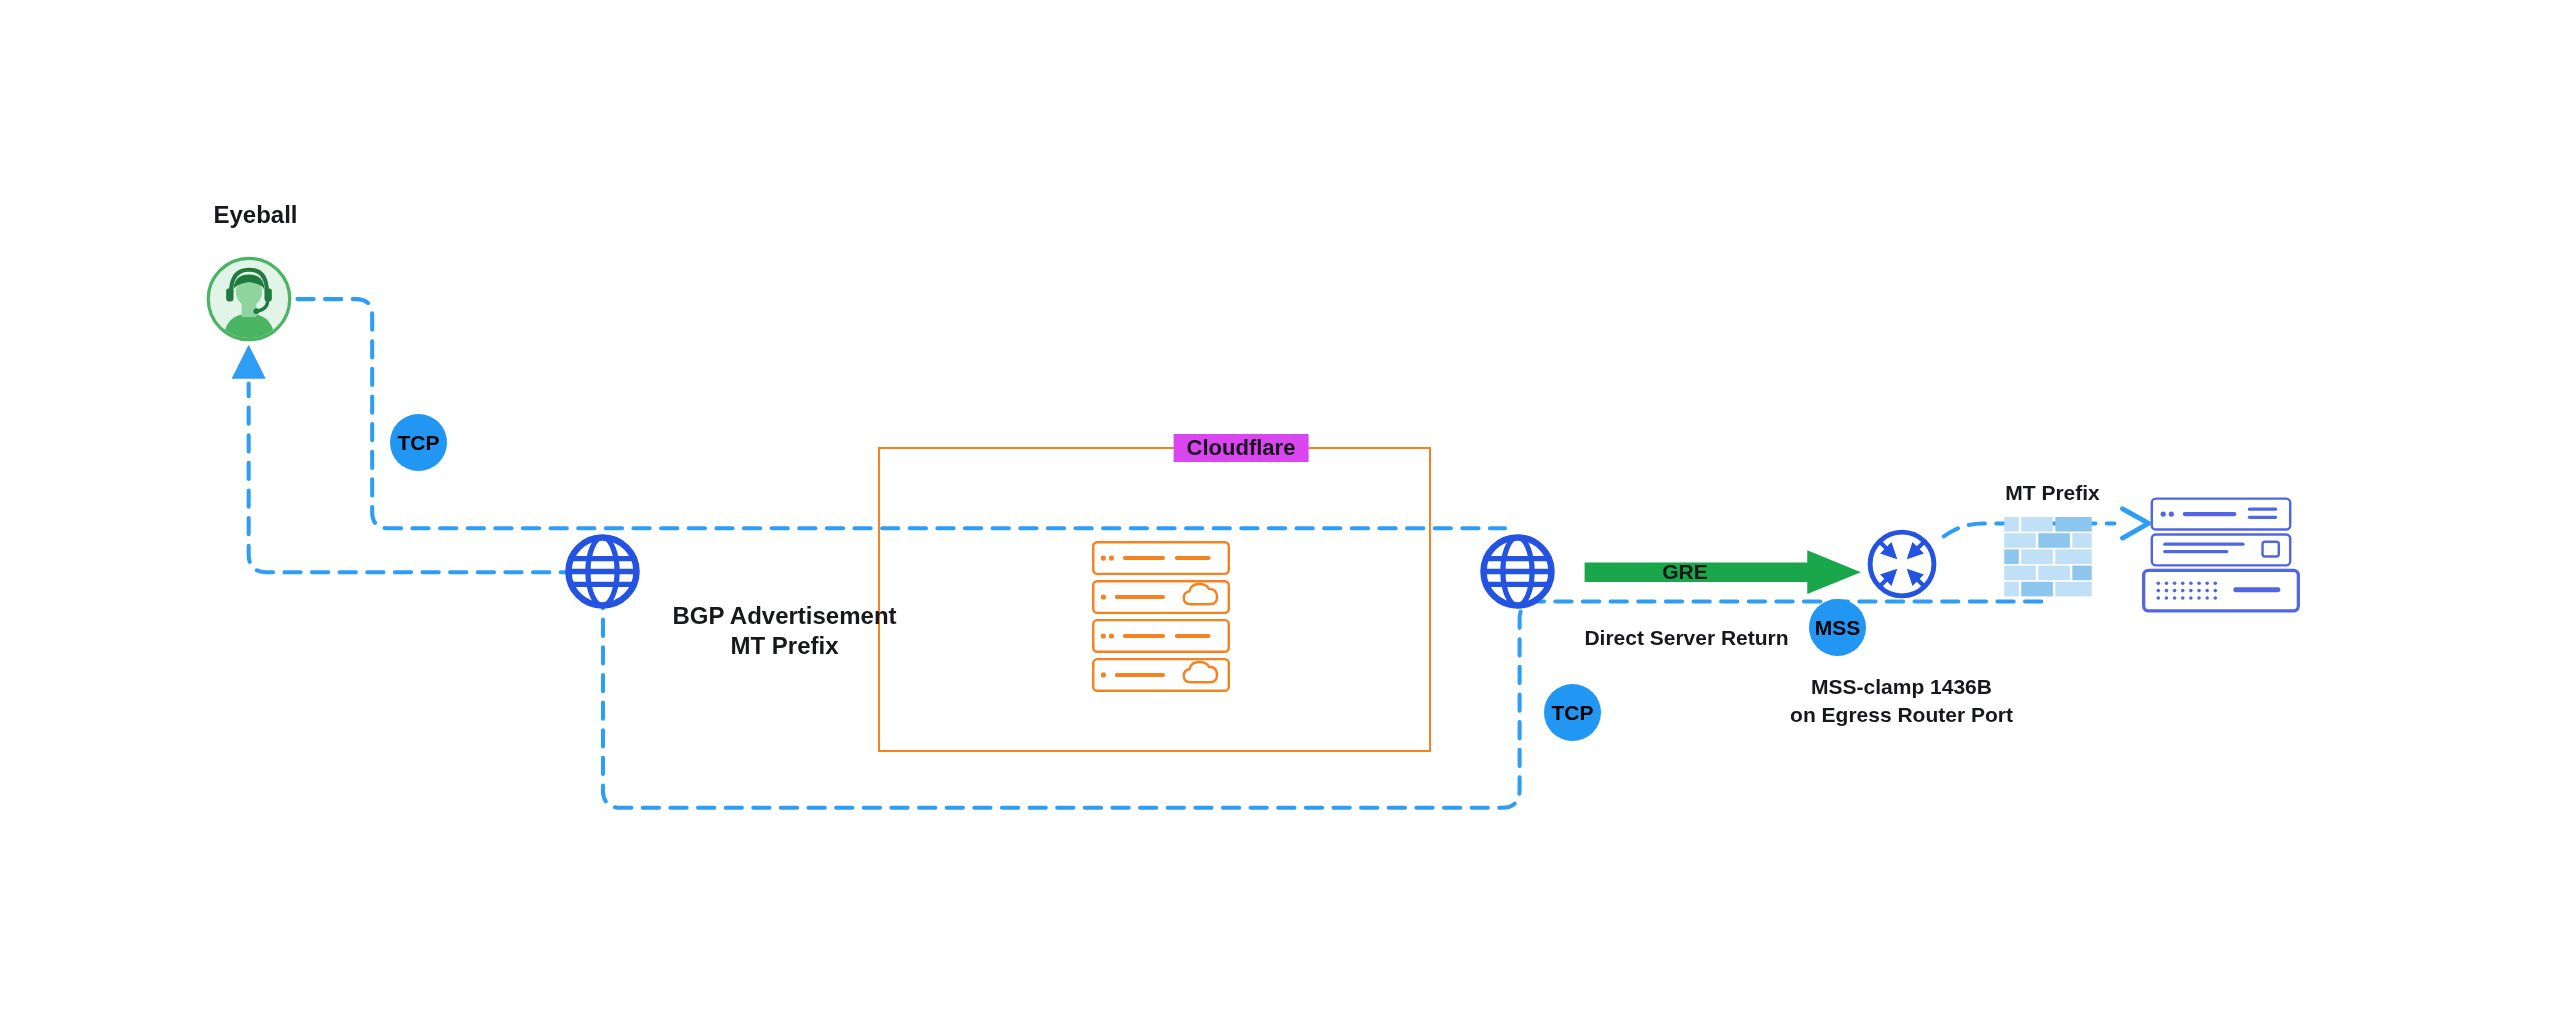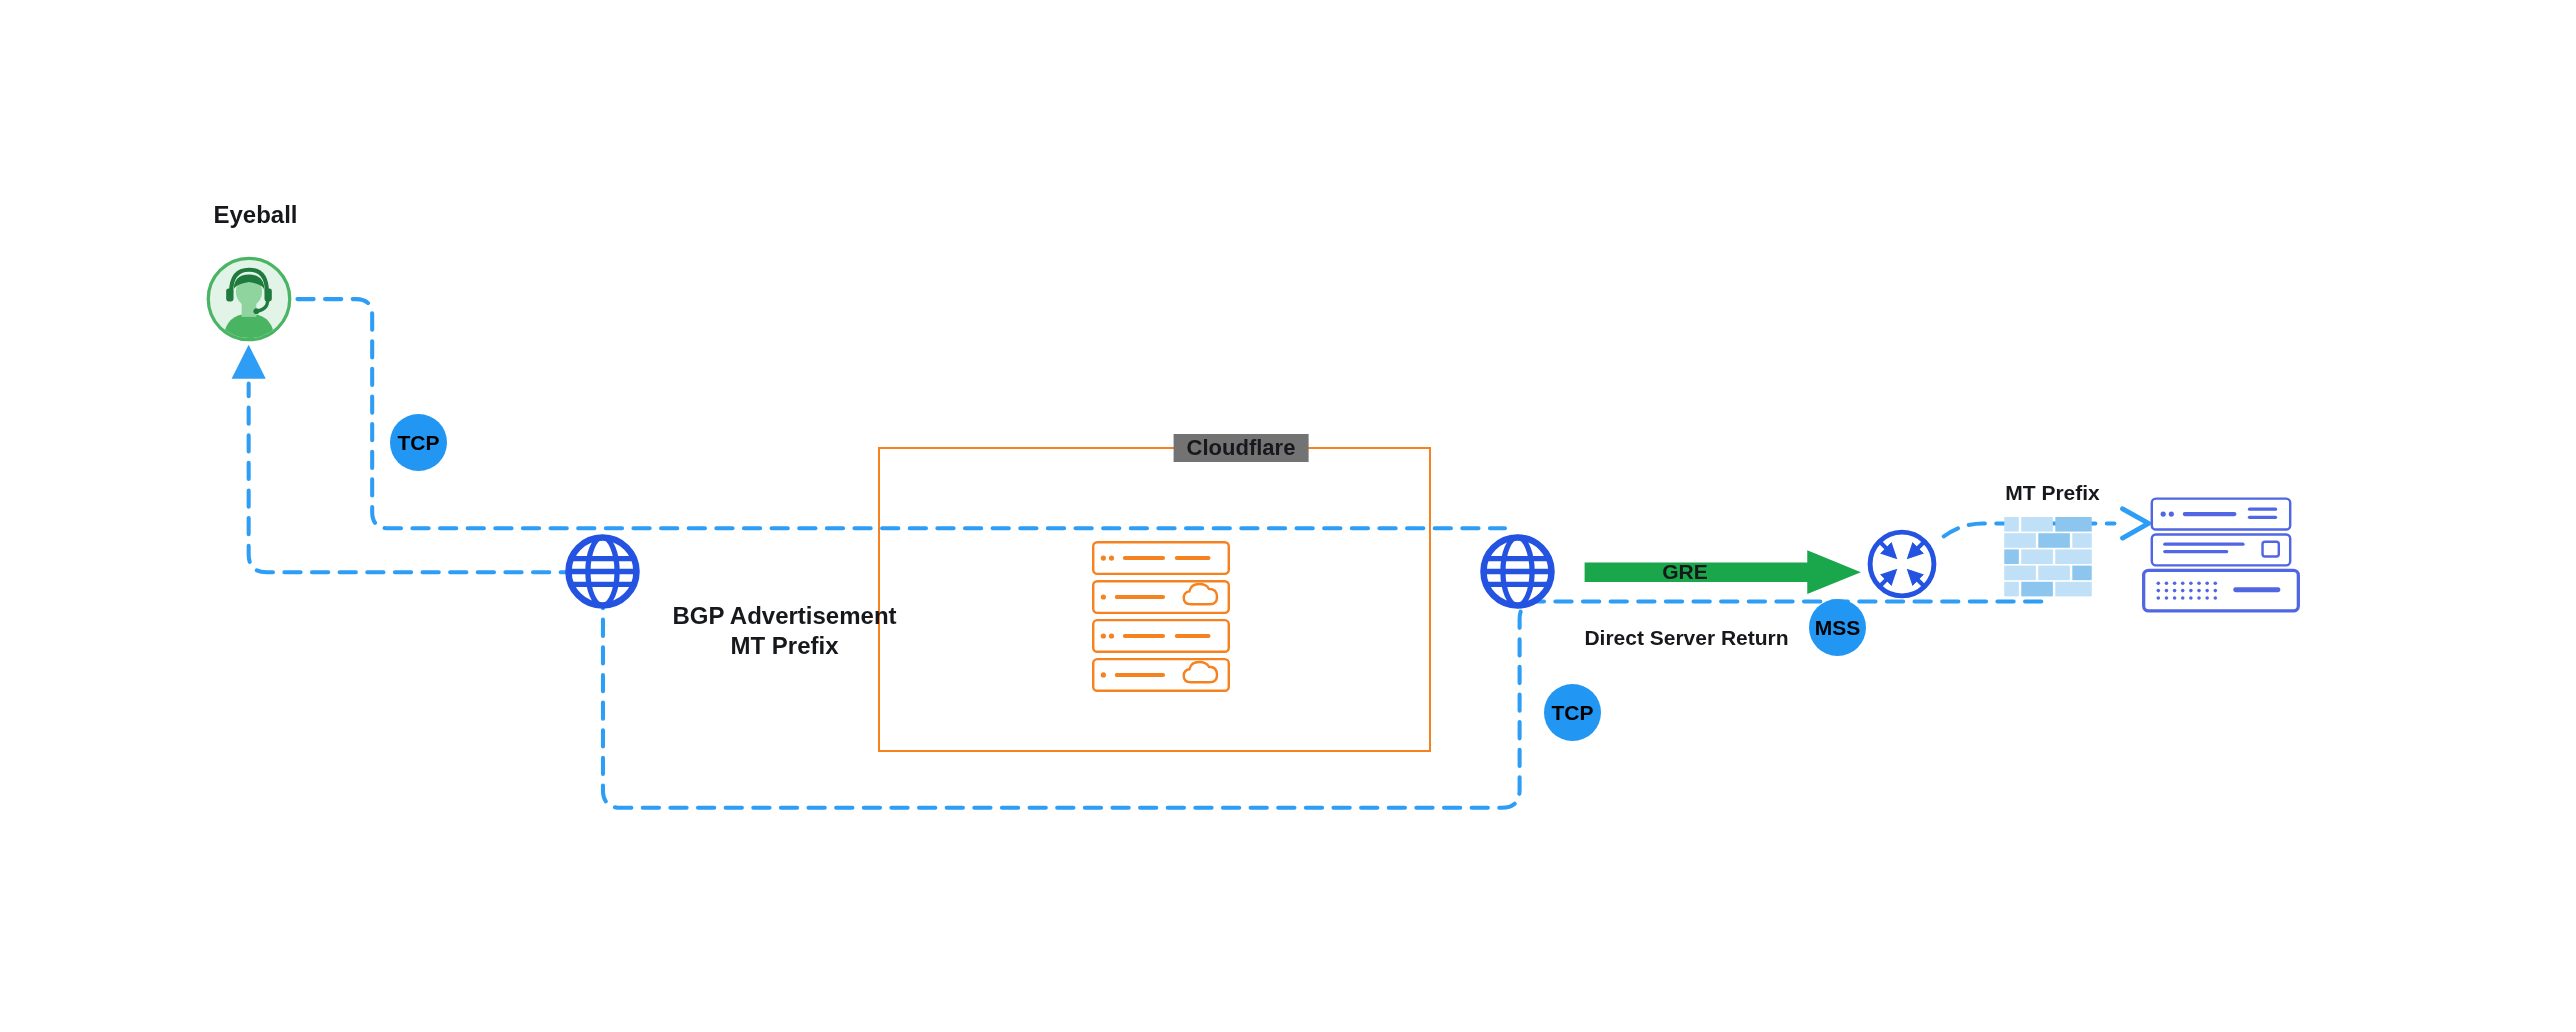--- a/index.html
+++ b/index.html
@@ -12,21 +12,21 @@
   .canvas{position:relative;width:2576px;height:1033px;background:#fff;overflow:hidden;
           font-family:"Liberation Sans",sans-serif;color:var(--c-text);}
   .abs{position:absolute;}
   .lbl{position:absolute;font-weight:700;color:var(--c-text);text-align:center;font-size:24px;line-height:29px;}
   .lbl-sm{font-size:21px;line-height:28.4px;}
   .badge{position:absolute;width:57px;height:57px;border-radius:50%;background:var(--c-badge);
          color:#000000;display:flex;align-items:center;justify-content:center;font-weight:700;font-size:21px;}
   .box{position:absolute;border:2.4px solid;background:transparent;}
   .box-orange{border-color:var(--c-orange);}
   .box-blue{border-color:var(--c-customer);}
-  .box-label{position:absolute;top:-15.4px;left:361px;transform:translateX(-50%);background:#737373;
+  .box-label{position:absolute;top:-15.4px;left:361px;transform:translateX(-50%);background:#d946ef;
              padding:0 13px;font-weight:700;font-size:22px;line-height:28px;white-space:nowrap;color:var(--c-text);}
   
   .dash{fill:none;stroke:var(--c-dash);stroke-width:5;stroke-dasharray:20 14;stroke-linecap:round;}
   .chev{fill:none;stroke:var(--c-dash);stroke-width:6;stroke-linecap:round;stroke-linejoin:round;}
   .fl-dash{fill:var(--c-dash);}
   .fl-green{fill:var(--c-green);}
   .globe-bg{fill:#fff;stroke:var(--c-globe);stroke-width:8;}
   .globe-bg2{fill:#fff;stroke:var(--c-globe);stroke-width:6;}
   .globe-ln{fill:none;stroke:var(--c-globe);stroke-width:6.5;}
   .fl-globe{fill:var(--c-globe);}
@@ -145,20 +145,24 @@
   </div>
 
   <div class="lbl" style="left:1628px;top:557px;width:114px;font-size:21px;">GRE</div>
 
   <div class="lbl lbl-sm" style="left:1524px;top:624px;width:325px;">Direct Server Return</div>
 
   <div class="badge" style="left:1544px;top:684px;">TCP</div>
 
   <div class="badge" style="left:1809px;top:599px;">MSS</div>
 
+  <div class="lbl lbl-sm" style="left:1739px;top:673px;width:325px;">
+    <div>MSS-clamp 1436B</div>
+    <div>on Egress Router Port</div>
+  </div>
 
   <div class="abs" style="left:1866px;top:528px;">
     <svg viewBox="0 0 88 88" width="72" height="72">
       <defs>
         <marker id="rahead" viewBox="0 0 10 10" refX="7" refY="5" markerWidth="4" markerHeight="4" orient="auto-start-reverse">
           <path d="M0 0 L10 5 L0 10 Z" class="fl-globe"></path>
         </marker>
       </defs>
       <circle cx="44" cy="44" r="39" class="globe-bg2"></circle>
       <line x1="19" y1="19" x2="34" y2="34" class="r-arrow"></line>

